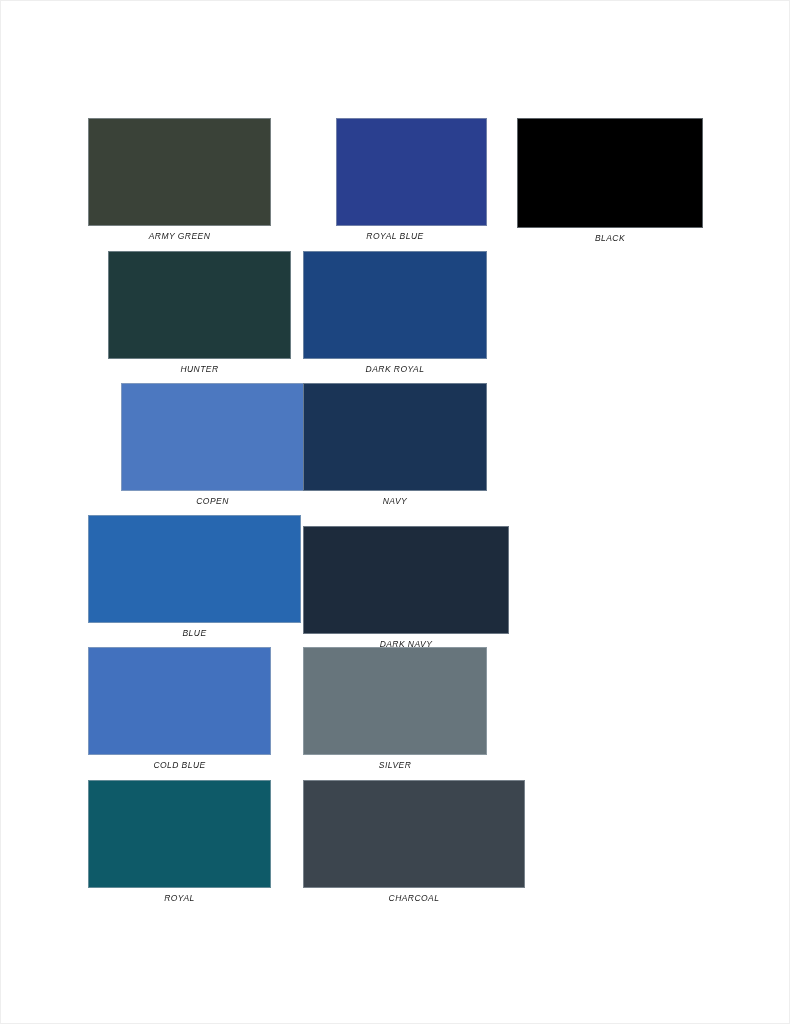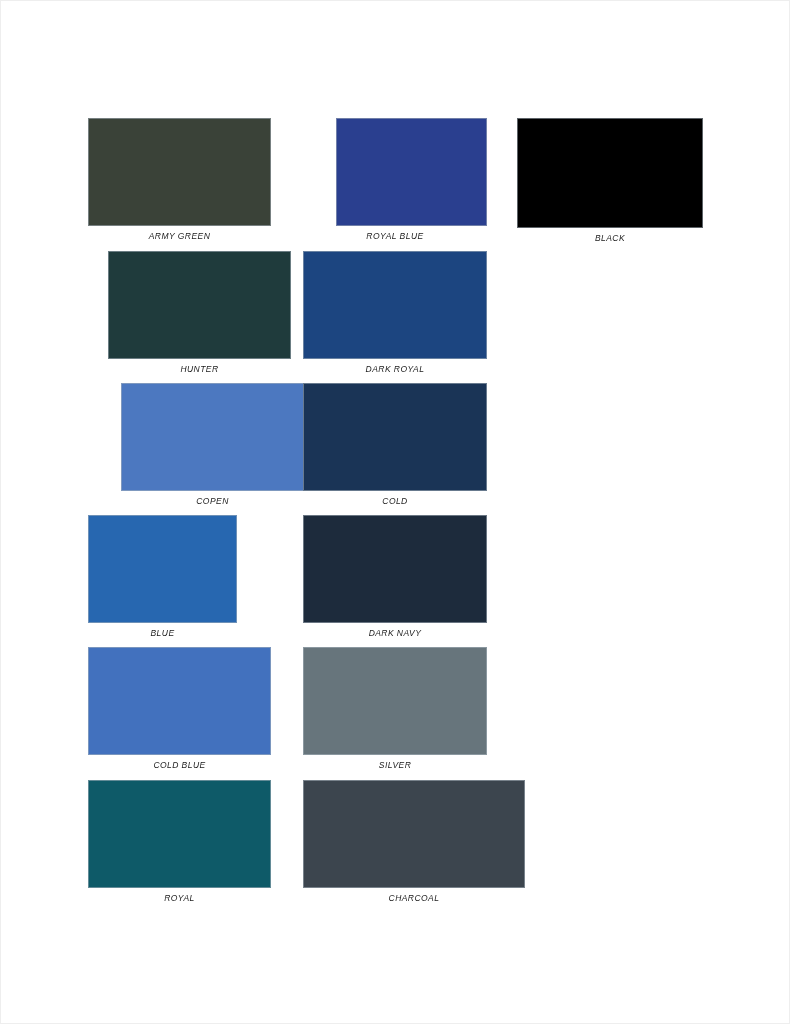--- a/index.html
+++ b/index.html
@@ -90,27 +90,27 @@
     <div class="swatch-cell" style="left: 303px; top: 251px; width: 184px; height: 108px;">
       <div class="swatch-chip" title="DARK ROYAL" style="background: rgb(28, 69, 128);"></div>
       <div class="swatch-label">DARK ROYAL</div>
     </div>
     <div class="swatch-cell" style="left: 88px; top: 383px; width: 183px; height: 108px; margin-left: 33px;">
       <div class="swatch-chip" title="COPEN" style="background: rgb(76, 120, 192);"></div>
       <div class="swatch-label">COPEN</div>
     </div>
     <div class="swatch-cell" style="left: 303px; top: 383px; width: 184px; height: 108px;">
       <div class="swatch-chip" title="NAVY" style="background: rgb(26, 52, 86);"></div>
-      <div class="swatch-label">COLD</div>
+      <div class="swatch-label">NAVY</div>
     </div>
-    <div class="swatch-cell" style="left: 88px; top: 515px; width: 149px; height: 108px;">
+    <div class="swatch-cell" style="left: 88px; top: 515px; width: 213px; height: 108px;">
       <div class="swatch-chip" title="BLUE" style="background: rgb(39, 103, 176);"></div>
       <div class="swatch-label">BLUE</div>
     </div>
-    <div class="swatch-cell" style="left: 303px; top: 515px; width: 184px; height: 108px;">
+    <div class="swatch-cell" style="left: 303px; top: 526px; width: 206px; height: 108px;">
       <div class="swatch-chip" title="DARK NAVY" style="background: rgb(29, 43, 60);"></div>
       <div class="swatch-label">DARK NAVY</div>
     </div>
     <div class="swatch-cell" style="left: 88px; top: 647px; width: 183px; height: 108px;">
       <div class="swatch-chip" title="COLD BLUE" style="background: rgb(66, 113, 190);"></div>
       <div class="swatch-label">COLD BLUE</div>
     </div>
     <div class="swatch-cell" style="left: 303px; top: 647px; width: 184px; height: 108px;">
       <div class="swatch-chip" title="SILVER" style="background: rgb(103, 117, 124);"></div>
       <div class="swatch-label">SILVER</div>

